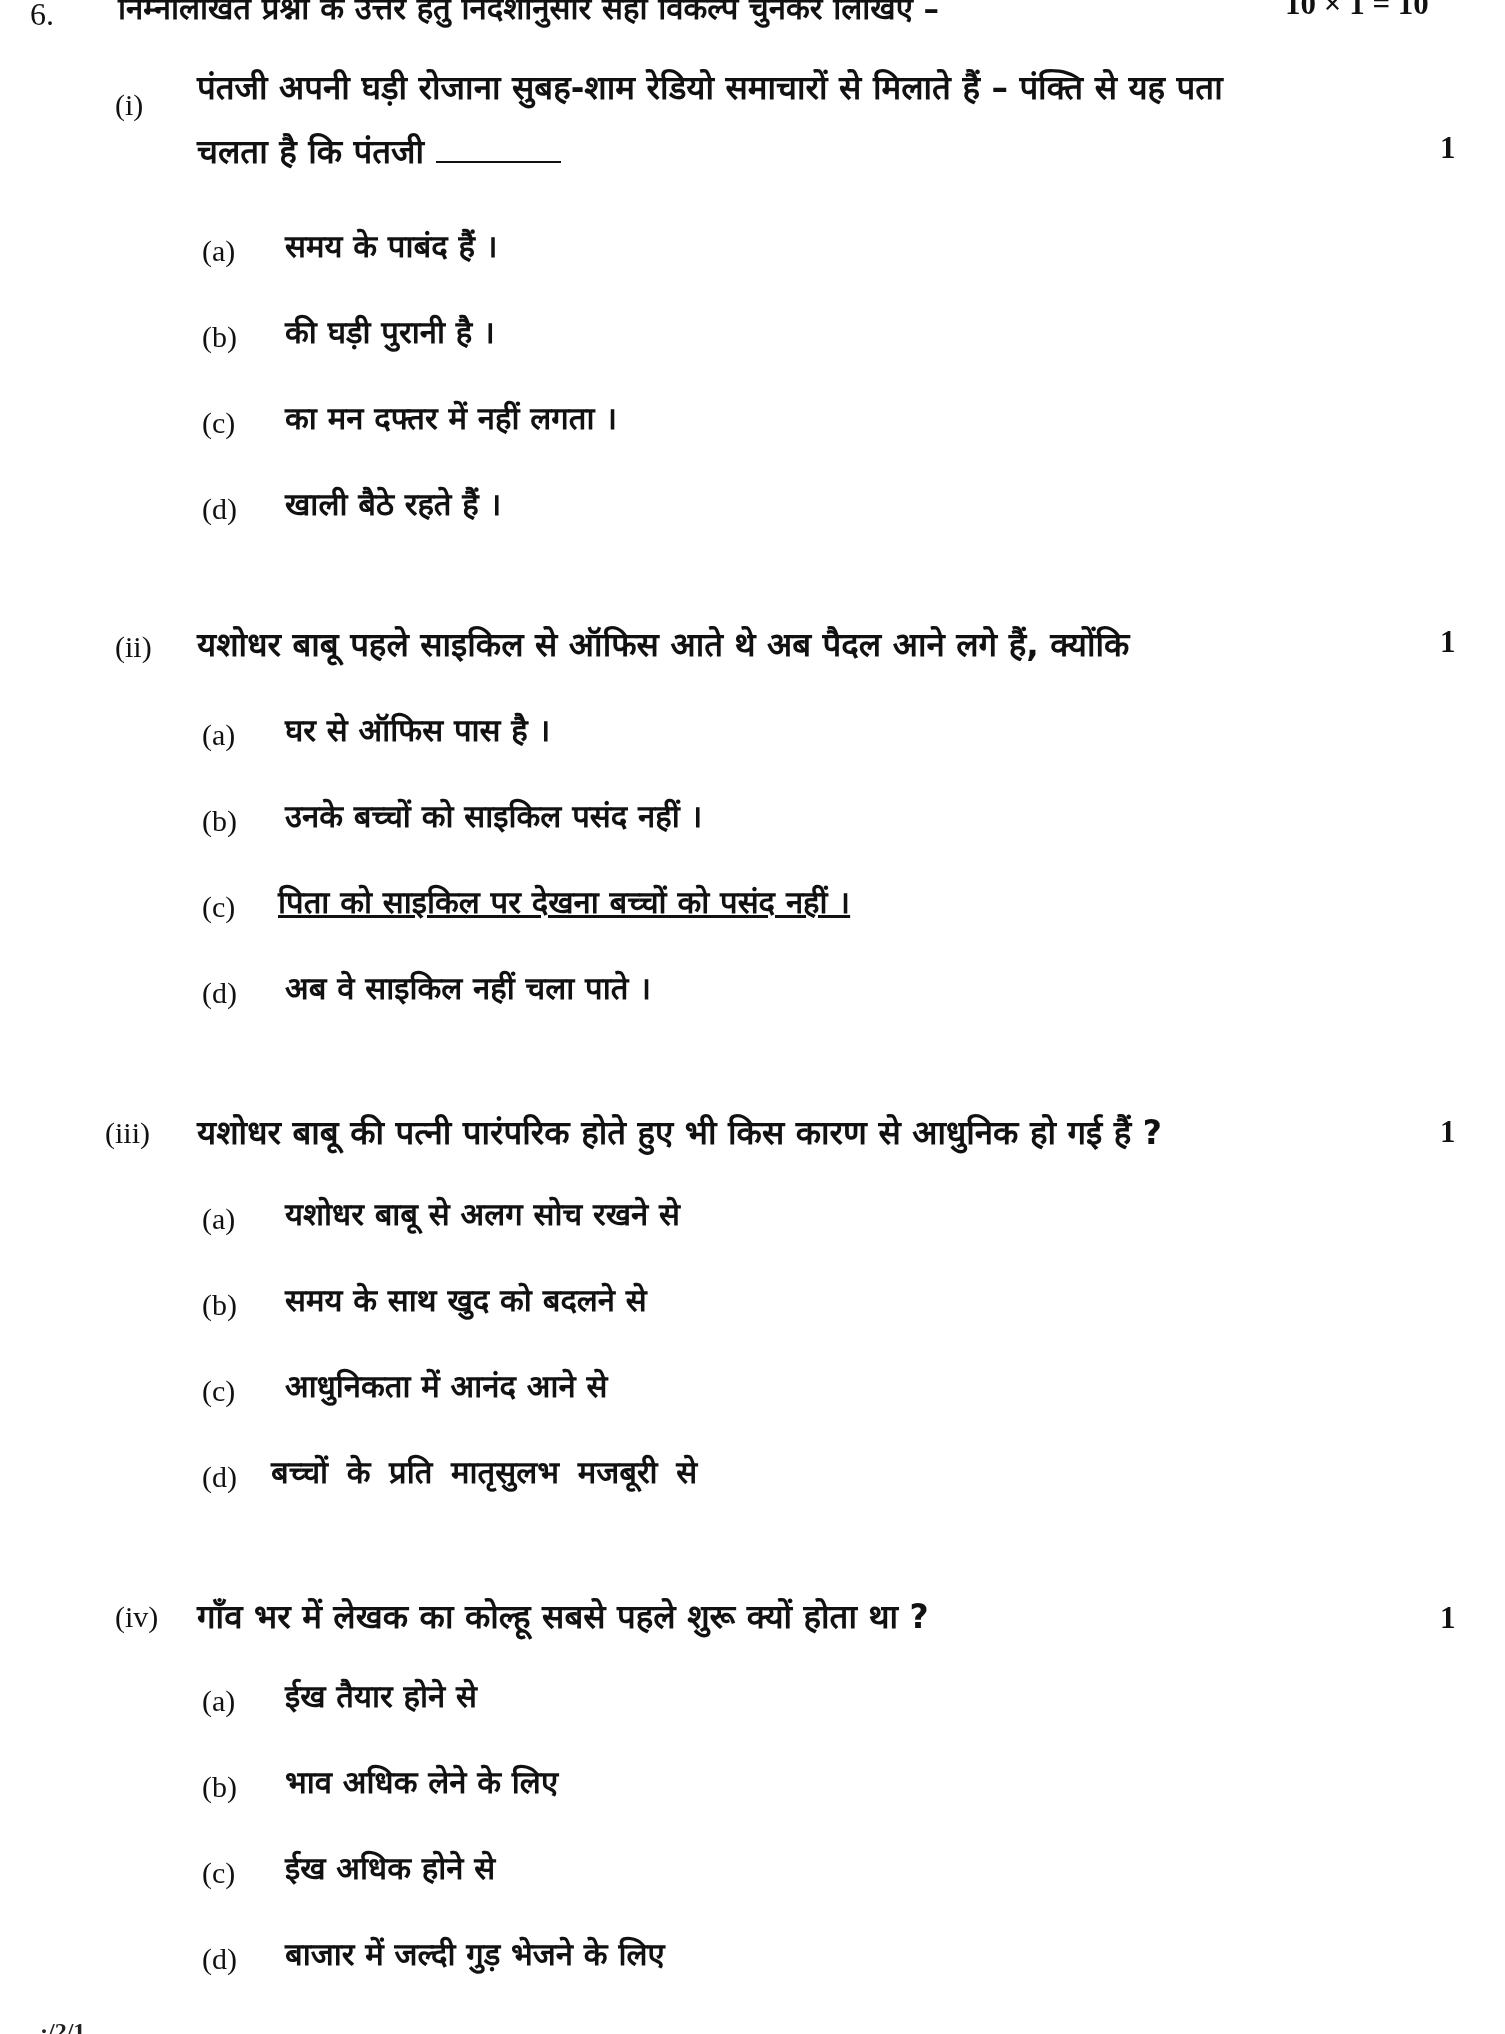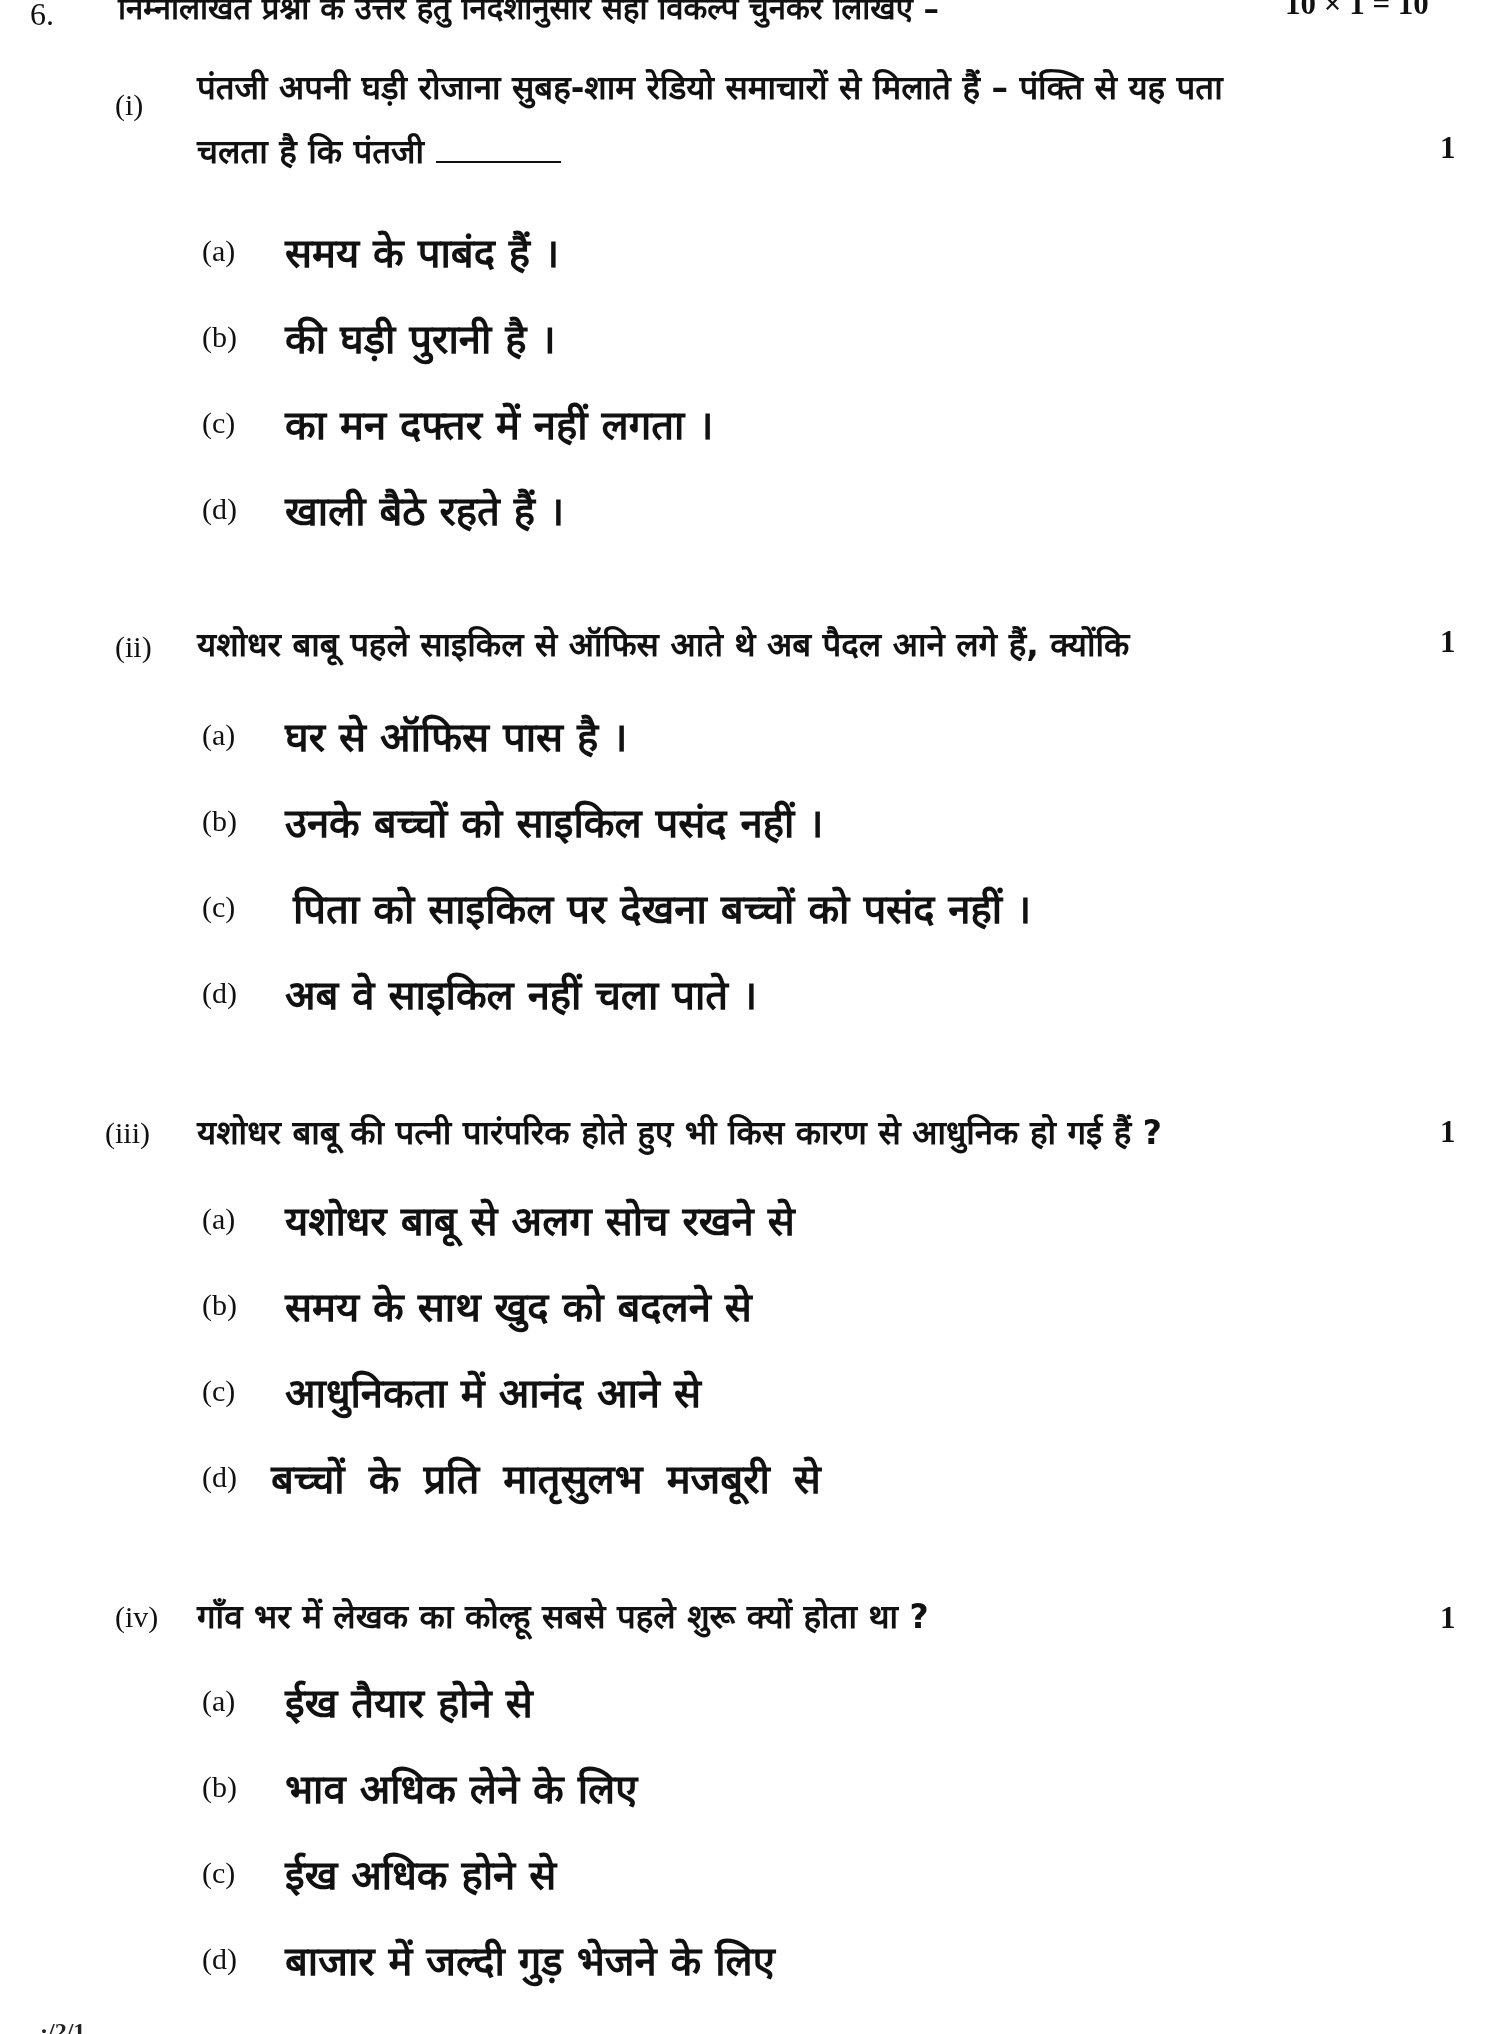--- a/index.html
+++ b/index.html
@@ -9,21 +9,21 @@
     color: #111111;
   }
   .abs { position: absolute; white-space: nowrap; }
   .qnum { left: 30px; top: -4px; font-size: 32px; }
   .heading { left: 118px; top: -14px; font-size: 31px; font-weight: bold; font-family: "DejaVu Sans", sans-serif; }
   .marks-total { left: 1285px; top: -14px; font-size: 31px; font-weight: bold; }
   .sub-label { font-size: 30px; }
   .sub-text { font-size: 33px; font-weight: bold; font-family: "DejaVu Sans", sans-serif; line-height: 56px; }
   .mark { font-size: 31px; font-weight: bold; }
   .opt-label { font-size: 30px; }
-  .opt-text { font-size: 40px; font-weight: bold; font-family: "DejaVu Sans", sans-serif; }
+  .opt-text { font-size: 31px; font-weight: bold; font-family: "DejaVu Sans", sans-serif; }
   .blank { display: inline-block; width: 125px; border-bottom: 2px solid #111; margin-left: 12px; height: 24px; vertical-align: baseline; }
   .footer-frag { font-size: 24px; font-weight: bold; color: #222; }
 </style>
 </head>
 <body>
 
 <div class="abs qnum">6.</div>
 <div class="abs heading">निम्नलिखित प्रश्नों के उत्तर हेतु निर्देशानुसार सही विकल्प चुनकर लिखिए –</div>
 <div class="abs marks-total">10 × 1 = 10</div>
 
@@ -48,21 +48,21 @@
 <div>
   <div class="abs sub-label" style="left:115px; top:630px;">(ii)</div>
   <div class="abs sub-text" style="left:197px; top:617px;">यशोधर बाबू पहले साइकिल से ऑफिस आते थे अब पैदल आने लगे हैं, क्योंकि</div>
   <div class="abs mark" style="left:1440px; top:624px;">1</div>
 
   <div class="abs opt-label" style="left:202px; top:718px;">(a)</div>
   <div class="abs opt-text" style="left:285px; top:708px;">घर से ऑफिस पास है ।</div>
   <div class="abs opt-label" style="left:202px; top:804px;">(b)</div>
   <div class="abs opt-text" style="left:285px; top:794px;">उनके बच्चों को साइकिल पसंद नहीं ।</div>
   <div class="abs opt-label" style="left:202px; top:890px;">(c)</div>
-  <div class="abs opt-text" style="left:293px; top:880px;">पिता को साइकिल पर देखना बच्चों को पसंद नहीं ।</div>
+  <div class="abs opt-text" style="left:278px; top:880px;text-decoration:underline;">पिता को साइकिल पर देखना बच्चों को पसंद नहीं ।</div>
   <div class="abs opt-label" style="left:202px; top:976px;">(d)</div>
   <div class="abs opt-text" style="left:285px; top:966px;">अब वे साइकिल नहीं चला पाते ।</div>
 </div>
 
 <div>
   <div class="abs sub-label" style="left:105px; top:1116px;">(iii)</div>
   <div class="abs sub-text" style="left:197px; top:1105px;">यशोधर बाबू की पत्नी पारंपरिक होते हुए भी किस कारण से आधुनिक हो गई हैं ?</div>
   <div class="abs mark" style="left:1440px; top:1114px;">1</div>
 
   <div class="abs opt-label" style="left:202px; top:1202px;">(a)</div>

